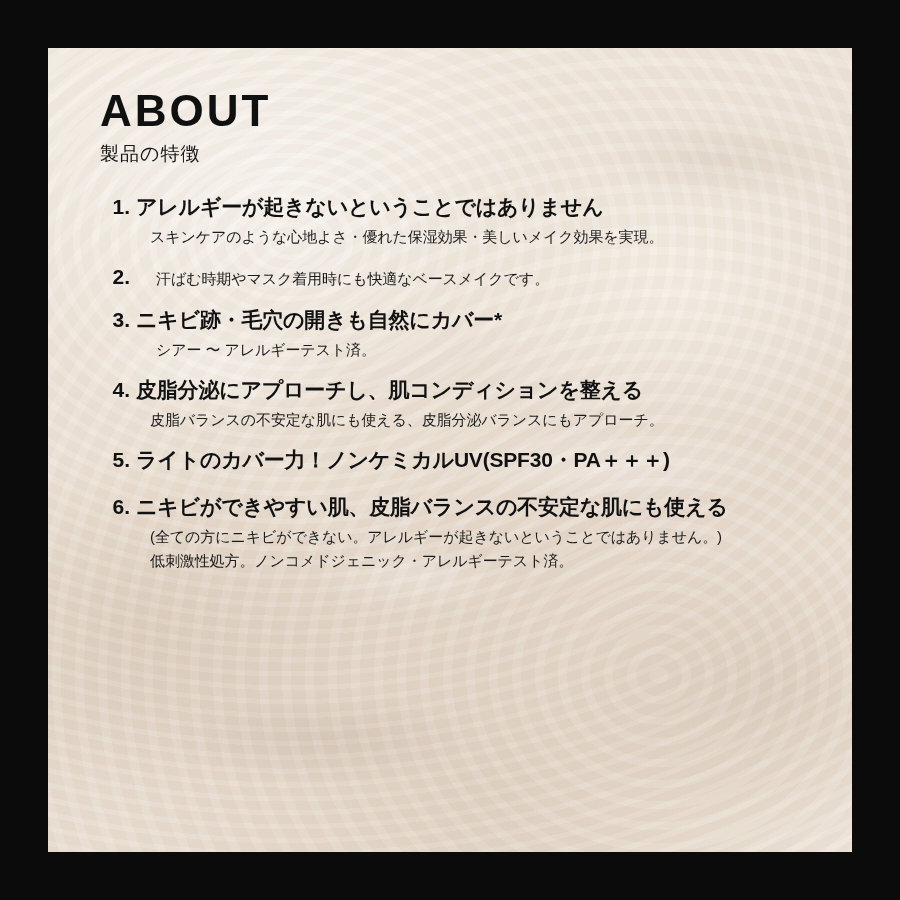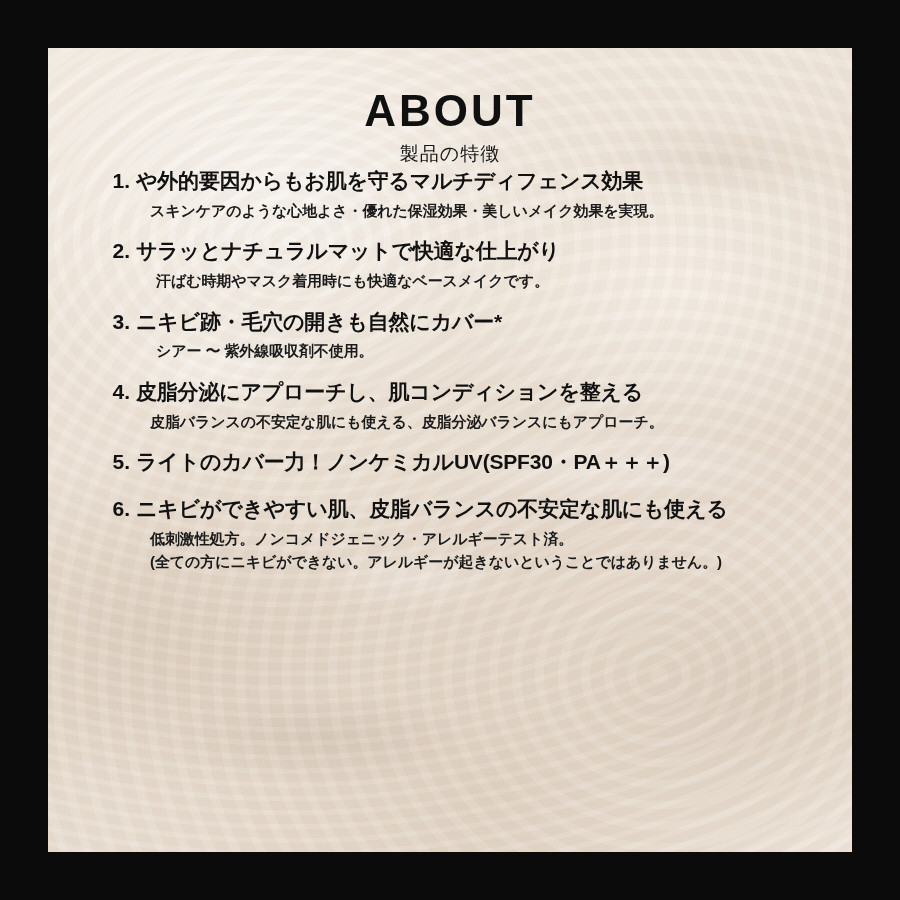--- a/index.html
+++ b/index.html
@@ -71,21 +71,21 @@
   }
 
   .content {
     position: relative;
     z-index: 2;
     color: #111111;
   }
 
   
   .head {
-    text-align: center;
+    margin-bottom: 26px;
   }
   .head-title {
     font-size: 44px;
     font-weight: 700;
     letter-spacing: 3px;
     line-height: 1.05;
     color: #101010;
   }
   .head-sub {
     margin-top: 7px;
@@ -123,21 +123,21 @@
     font-size: 21px;
     font-weight: 700;
     line-height: 1.33;
     letter-spacing: -0.2px;
     color: #111;
   }
   .f-desc {
     margin-top: 4px;
     margin-left: 14px;
     font-size: 15px;
-    font-weight: 700;
+    font-weight: 400;
     line-height: 1.55;
     letter-spacing: -0.1px;
     color: #1a1a1a;
   }
   .f-desc div {
     white-space: nowrap;
   }
   .f-desc .indent {
     margin-left: 6px;
   }
@@ -161,43 +161,42 @@
       <div class="head">
         <div class="head-title">ABOUT</div>
         <div class="head-sub">製品の特徴</div>
       </div>
 
       <ul class="features">
 
         <li class="feature">
           <div class="f-num">1.</div>
           <div class="f-body">
-            <div class="f-head">や外的要因からもお肌を守るマルチディフェンス効果</div>
+            <div class="f-head">アレルギーが起きないということではありません</div>
             <div class="f-desc">
               <div>スキンケアのような心地よさ・優れた保湿効果・美しいメイク効果を実現。</div>
             </div>
           </div>
         </li>
 
         <li class="feature">
           <div class="f-num">2.</div>
           <div class="f-body">
-            <div class="f-head">サラッとナチュラルマットで快適な仕上がり</div>
             <div class="f-desc">
               <div class="indent">汗ばむ時期やマスク着用時にも快適なベースメイクです。</div>
             </div>
           </div>
         </li>
 
         <li class="feature">
           <div class="f-num">3.</div>
           <div class="f-body">
             <div class="f-head">ニキビ跡・毛穴の開きも自然にカバー*</div>
             <div class="f-desc">
-              <div class="indent">シアー 〜 紫外線吸収剤不使用。</div>
+              <div class="indent">シアー 〜 アレルギーテスト済。</div>
             </div>
           </div>
         </li>
 
         <li class="feature">
           <div class="f-num">4.</div>
           <div class="f-body">
             <div class="f-head">皮脂分泌にアプローチし、肌コンディションを整える</div>
             <div class="f-desc">
               <div>皮脂バランスの不安定な肌にも使える、皮脂分泌バランスにもアプローチ。</div>
@@ -212,22 +211,22 @@
             <div class="f-desc">
             </div>
           </div>
         </li>
 
         <li class="feature">
           <div class="f-num">6.</div>
           <div class="f-body">
             <div class="f-head">ニキビができやすい肌、皮脂バランスの不安定な肌にも使える</div>
             <div class="f-desc">
+              <div>(全ての方にニキビができない。アレルギーが起きないということではありません。)</div>
               <div>低刺激性処方。ノンコメドジェニック・アレルギーテスト済。</div>
-              <div>(全ての方にニキビができない。アレルギーが起きないということではありません。)</div>
             </div>
           </div>
         </li>
 
       </ul>
 
 
     </div>
   </div>
 </div>

